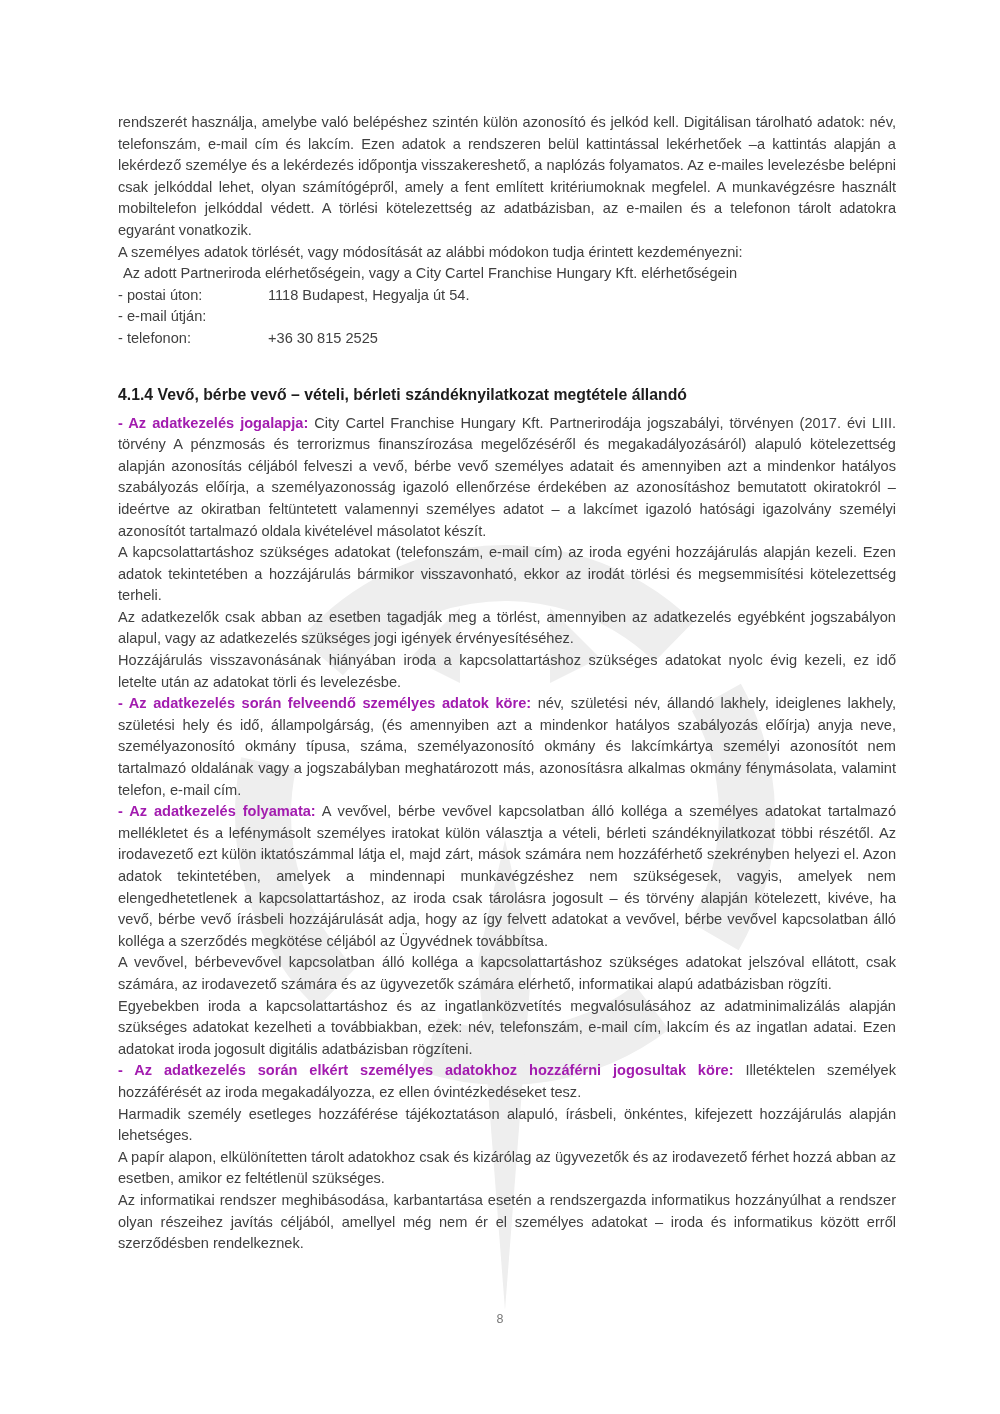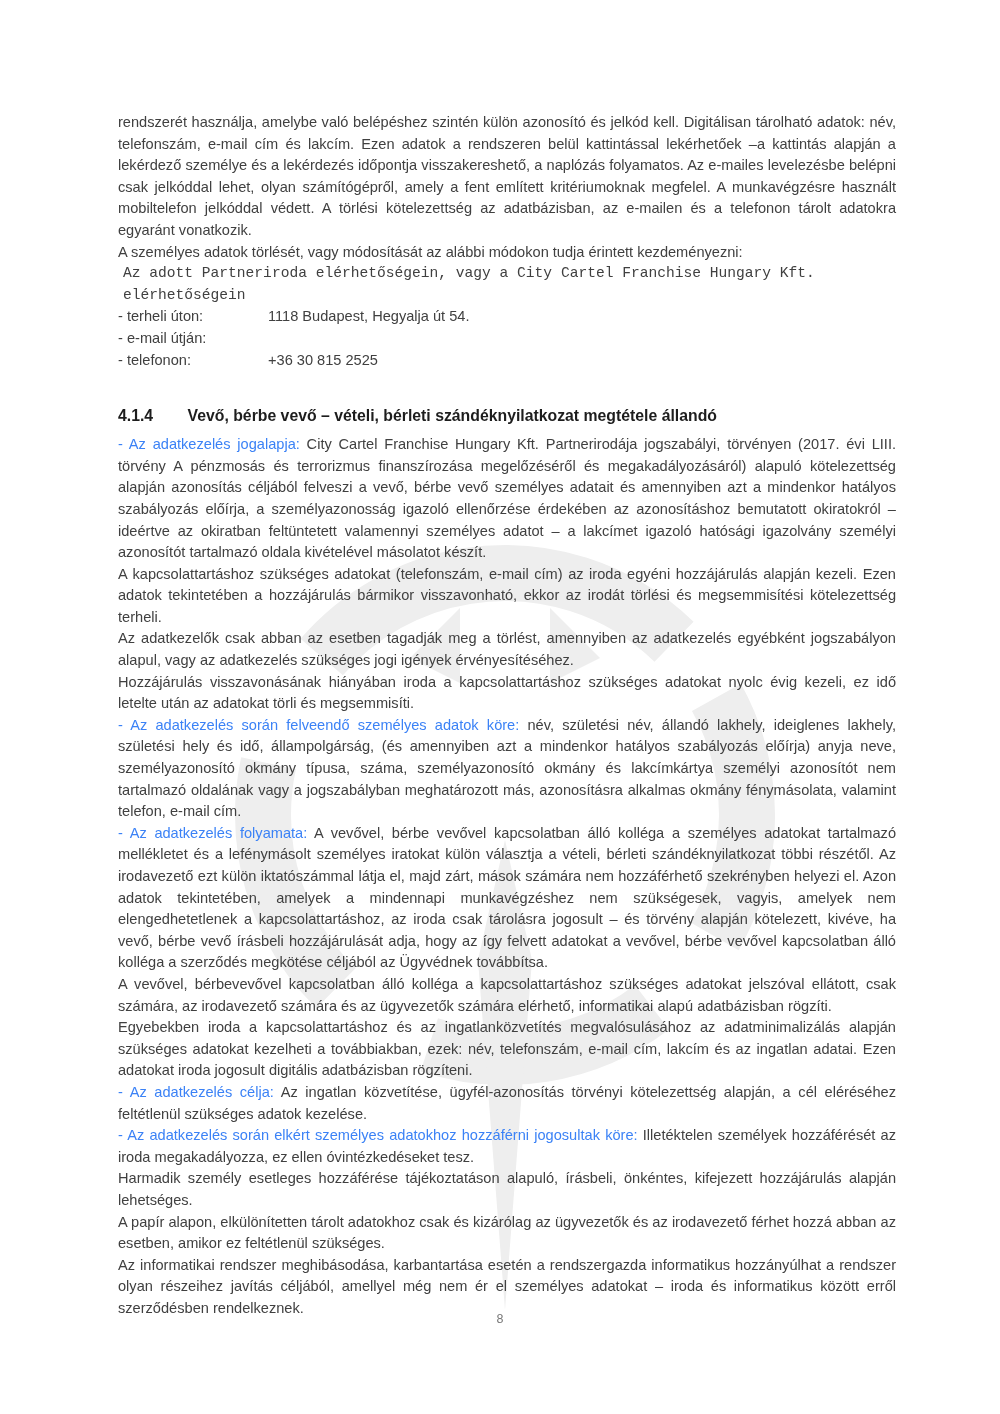--- a/index.html
+++ b/index.html
@@ -24,35 +24,35 @@
     top: 112px;
     width: 778px;
     z-index: 1;
     color: #404040;
     font-size: 14.6px;
     line-height: 21.6px;
     letter-spacing: 0;
   }
   p.body { margin: 0; }
   .j { text-align: justify; }
-  .indent { padding-left: 5px; font-family: Liberation Mono, monospace; }
+  .indent { padding-left: 5px; }
   .contact {
     display: grid;
     grid-template-columns: 150px auto;
   }
   .contact span { display: block; }
-  b.lead { color: #3b82f6; font-weight: 400; }
+  b.lead { color: #a21caf; font-weight: 700; }
   .heading {
     margin: 34px 0 7px 0;
     font-size: 15.8px;
     font-weight: 700;
     color: #1d1d1d;
     line-height: 22px;
   }
-  .heading .hnum { margin-right: 30px; }
+  .heading .hnum { }
   .pagenum {
     position: absolute;
     top: 1312px;
     left: 0;
     width: 1000px;
     text-align: center;
     font-size: 12.5px;
     color: #787878;
     z-index: 1;
     font-family: "Liberation Sans", sans-serif;
@@ -75,45 +75,44 @@
   </svg>
 
   <div class="content">
 
     <p class="body j">rendszerét használja, amelybe való belépéshez szintén külön azonosító és jelkód kell. Digitálisan tárolható adatok: név, telefonszám, e-mail cím és lakcím. Ezen adatok a rendszeren belül kattintással lekérhetőek –a kattintás alapján a lekérdező személye és a lekérdezés időpontja visszakereshető, a naplózás folyamatos. Az e-mailes levelezésbe belépni csak jelkóddal lehet, olyan számítógépről, amely a fent említett kritériumoknak megfelel. A munkavégzésre használt mobiltelefon jelkóddal védett. A törlési kötelezettség az adatbázisban, az e-mailen és a telefonon tárolt adatokra egyaránt vonatkozik.</p>
 
     <p class="body">A személyes adatok törlését, vagy módosítását az alábbi módokon tudja érintett kezdeményezni:</p>
     <p class="body indent">Az adott Partneriroda elérhetőségein, vagy a City Cartel Franchise Hungary Kft. elérhetőségein</p>
 
     <div class="contact">
-      <span>- terheli úton:</span>
+      <span>- postai úton:</span>
       <span>1118 Budapest, Hegyalja út 54.</span>
     </div>
     <div class="contact">
       <span>- e-mail útján:</span>
     </div>
     <div class="contact">
       <span>- telefonon:</span>
       <span>+36 30 815 2525</span>
     </div>
 
     <h2 class="heading">
       <span class="hnum">4.1.4</span>
       <span class="htitle">Vevő, bérbe vevő – vételi, bérleti szándéknyilatkozat megtétele állandó</span>
     </h2>
 
     <p class="body j"><b class="lead">- Az adatkezelés jogalapja:</b><span> City Cartel Franchise Hungary Kft. Partnerirodája jogszabályi, törvényen (2017. évi LIII. törvény A pénzmosás és terrorizmus finanszírozása megelőzéséről és megakadályozásáról) alapuló kötelezettség alapján azonosítás céljából felveszi a vevő, bérbe vevő személyes adatait és amennyiben azt a mindenkor hatályos szabályozás előírja, a személyazonosság igazoló ellenőrzése érdekében az azonosításhoz bemutatott okiratokról – ideértve az okiratban feltüntetett valamennyi személyes adatot – a lakcímet igazoló hatósági igazolvány személyi azonosítót tartalmazó oldala kivételével másolatot készít.</span></p>
     <p class="body j"><b class="lead"></b><span>A kapcsolattartáshoz szükséges adatokat (telefonszám, e-mail cím) az iroda egyéni hozzájárulás alapján kezeli. Ezen adatok tekintetében a hozzájárulás bármikor visszavonható, ekkor az irodát törlési és megsemmisítési kötelezettség terheli.</span></p>
     <p class="body j"><b class="lead"></b><span>Az adatkezelők csak abban az esetben tagadják meg a törlést, amennyiben az adatkezelés egyébként jogszabályon alapul, vagy az adatkezelés szükséges jogi igények érvényesítéséhez.</span></p>
-    <p class="body j"><b class="lead"></b><span>Hozzájárulás visszavonásának hiányában iroda a kapcsolattartáshoz szükséges adatokat nyolc évig kezeli, ez idő letelte után az adatokat törli és megsemmisíti.</span></p>
+    <p class="body j"><b class="lead"></b><span>Hozzájárulás visszavonásának hiányában iroda a kapcsolattartáshoz szükséges adatokat nyolc évig kezeli, ez idő letelte után az adatokat törli és levelezésbe.</span></p>
     <p class="body j"><b class="lead">- Az adatkezelés során felveendő személyes adatok köre:</b><span> név, születési név, állandó lakhely, ideiglenes lakhely, születési hely és idő, állampolgárság, (és amennyiben azt a mindenkor hatályos szabályozás előírja) anyja neve, személyazonosító okmány típusa, száma, személyazonosító okmány és lakcímkártya személyi azonosítót nem tartalmazó oldalának vagy a jogszabályban meghatározott más, azonosításra alkalmas okmány fénymásolata, valamint telefon, e-mail cím.</span></p>
     <p class="body j"><b class="lead">- Az adatkezelés folyamata:</b><span> A vevővel, bérbe vevővel kapcsolatban álló kolléga a személyes adatokat tartalmazó mellékletet és a lefénymásolt személyes iratokat külön választja a vételi, bérleti szándéknyilatkozat többi részétől. Az irodavezető ezt külön iktatószámmal látja el, majd zárt, mások számára nem hozzáférhető szekrényben helyezi el. Azon adatok tekintetében, amelyek a mindennapi munkavégzéshez nem szükségesek, vagyis, amelyek nem elengedhetetlenek a kapcsolattartáshoz, az iroda csak tárolásra jogosult – és törvény alapján kötelezett, kivéve, ha vevő, bérbe vevő írásbeli hozzájárulását adja, hogy az így felvett adatokat a vevővel, bérbe vevővel kapcsolatban álló kolléga a szerződés megkötése céljából az Ügyvédnek továbbítsa.</span></p>
     <p class="body j"><b class="lead"></b><span>A vevővel, bérbevevővel kapcsolatban álló kolléga a kapcsolattartáshoz szükséges adatokat jelszóval ellátott, csak számára, az irodavezető számára és az ügyvezetők számára elérhető, informatikai alapú adatbázisban rögzíti.</span></p>
     <p class="body j"><b class="lead"></b><span>Egyebekben iroda a kapcsolattartáshoz és az ingatlanközvetítés megvalósulásához az adatminimalizálás alapján szükséges adatokat kezelheti a továbbiakban, ezek: név, telefonszám, e-mail cím, lakcím és az ingatlan adatai. Ezen adatokat iroda jogosult digitális adatbázisban rögzíteni.</span></p>
-    <p class="body j"><b class="lead">- Az adatkezelés célja:</b><span> Az ingatlan közvetítése, ügyfél-azonosítás törvényi kötelezettség alapján, a cél eléréséhez feltétlenül szükséges adatok kezelése.</span></p>
     <p class="body j"><b class="lead">- Az adatkezelés során elkért személyes adatokhoz hozzáférni jogosultak köre:</b><span> Illetéktelen személyek hozzáférését az iroda megakadályozza, ez ellen óvintézkedéseket tesz.</span></p>
     <p class="body j"><b class="lead"></b><span>Harmadik személy esetleges hozzáférése tájékoztatáson alapuló, írásbeli, önkéntes, kifejezett hozzájárulás alapján lehetséges.</span></p>
     <p class="body j"><b class="lead"></b><span>A papír alapon, elkülönítetten tárolt adatokhoz csak és kizárólag az ügyvezetők és az irodavezető férhet hozzá abban az esetben, amikor ez feltétlenül szükséges.</span></p>
     <p class="body j"><b class="lead"></b><span>Az informatikai rendszer meghibásodása, karbantartása esetén a rendszergazda informatikus hozzányúlhat a rendszer olyan részeihez javítás céljából, amellyel még nem ér el személyes adatokat – iroda és informatikus között erről szerződésben rendelkeznek.</span></p>
 
   </div>
 
   <div class="pagenum">8</div>
 
 </div>

